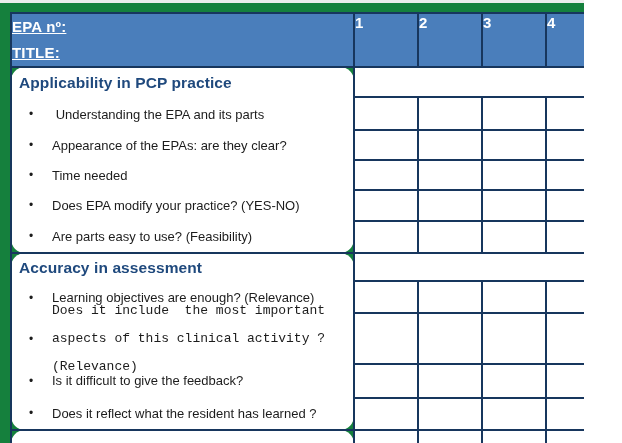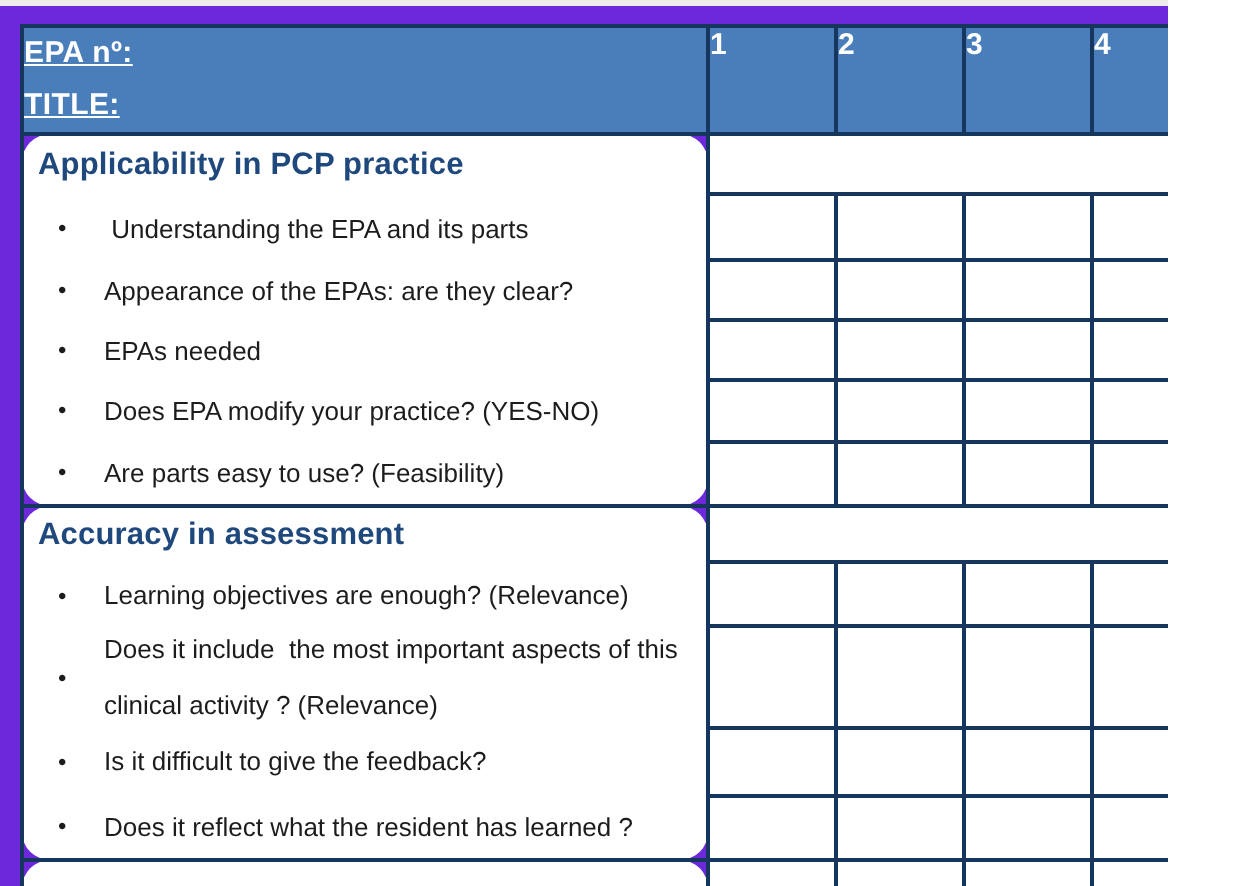--- a/index.html
+++ b/index.html
@@ -6,21 +6,21 @@
     margin: 0;
     padding: 0;
     background: #ffffff;
     font-family: "Liberation Sans", "DejaVu Sans", sans-serif;
   }
   .canvas {
     position: relative;
     width: 584px;
     height: 443px;
     overflow: hidden;
-    background: #6d28d9;
+    background: #15803d;
   }
   .page-top-edge {
     position: absolute;
     top: 0; left: 0;
     width: 622px; height: 3px;
     background: #ececec;
   }
   table.epa {
     position: absolute;
     top: 12px;
@@ -83,20 +83,21 @@
     align-self: center;
   }
   .b-text {
     flex: 1;
     white-space: pre-wrap;
     padding-right: 6px;
     line-height: 17px;
   }
   .b-text.two-line {
     line-height: 28px;
+    font-family: Liberation Mono, monospace;
   }
   
   td.score {
     background: #ffffff;
   }
 </style>
 </head>
 <body>
 
 <div class="canvas">
@@ -129,21 +130,21 @@
         <div class="b-item" style="height:32px">
           <span class="b-dot">•</span>
           <span class="b-text"> Understanding the EPA and its parts</span>
         </div>
         <div class="b-item" style="height:30px">
           <span class="b-dot">•</span>
           <span class="b-text">Appearance of the EPAs: are they clear?</span>
         </div>
         <div class="b-item" style="height:30px">
           <span class="b-dot">•</span>
-          <span class="b-text">EPAs needed</span>
+          <span class="b-text">Time needed</span>
         </div>
         <div class="b-item" style="height:30px">
           <span class="b-dot">•</span>
           <span class="b-text">Does EPA modify your practice? (YES-NO)</span>
         </div>
         <div class="b-item" style="height:32px">
           <span class="b-dot">•</span>
           <span class="b-text">Are parts easy to use? (Feasibility)</span>
         </div>
       </td>

